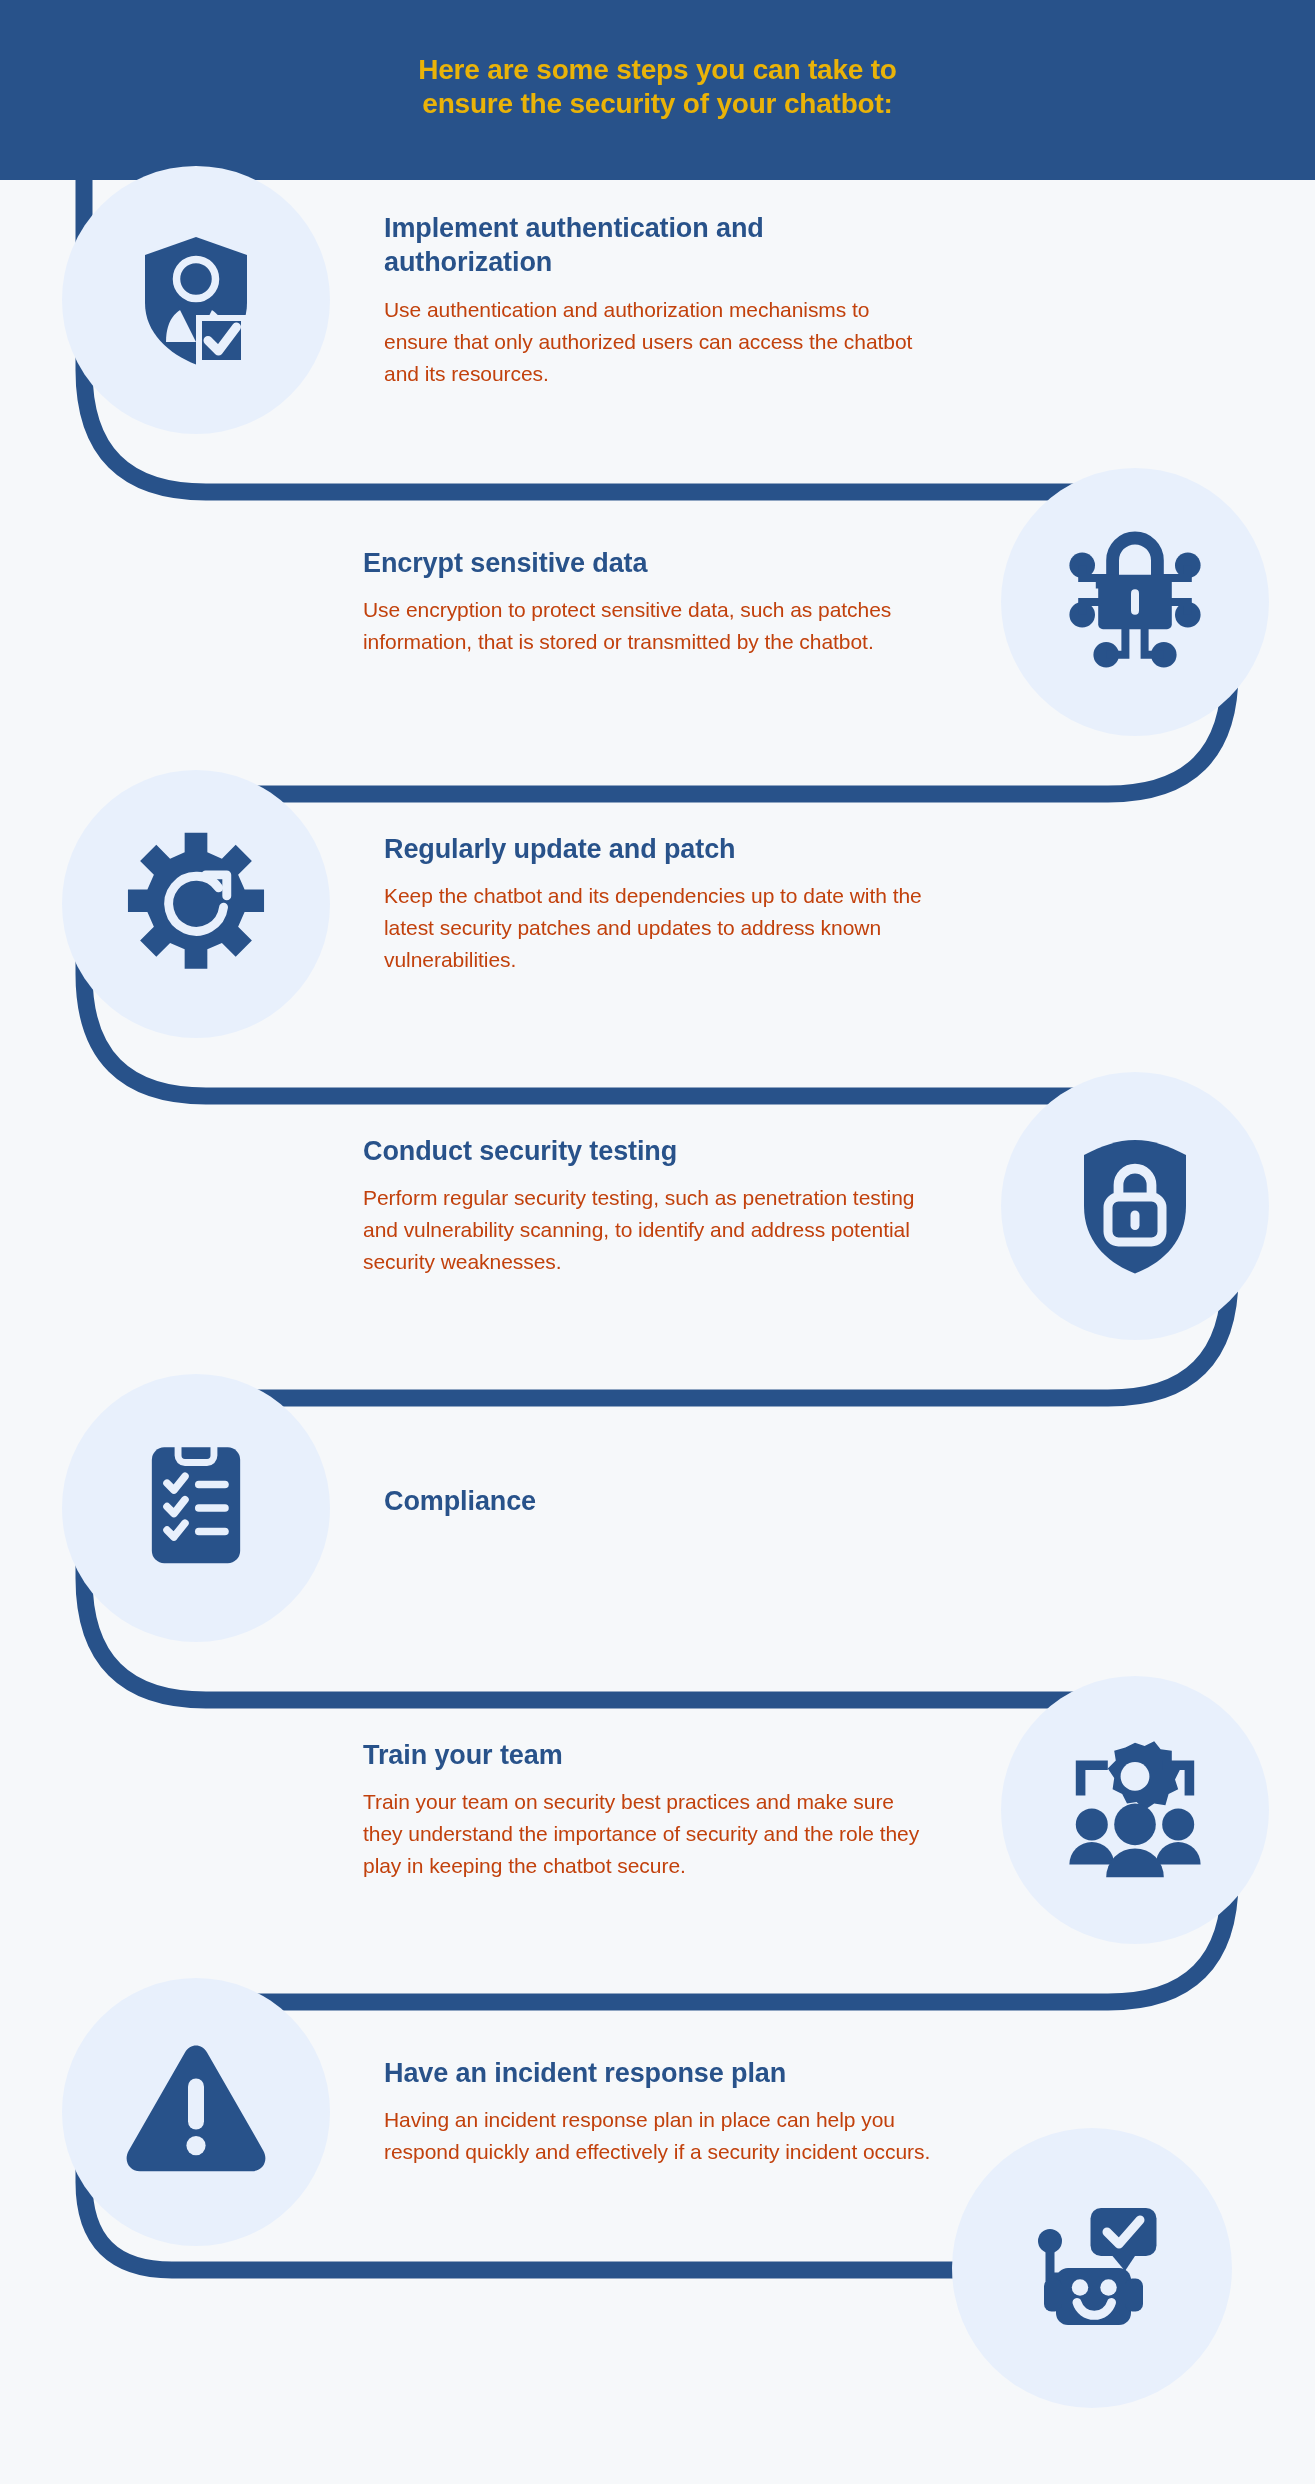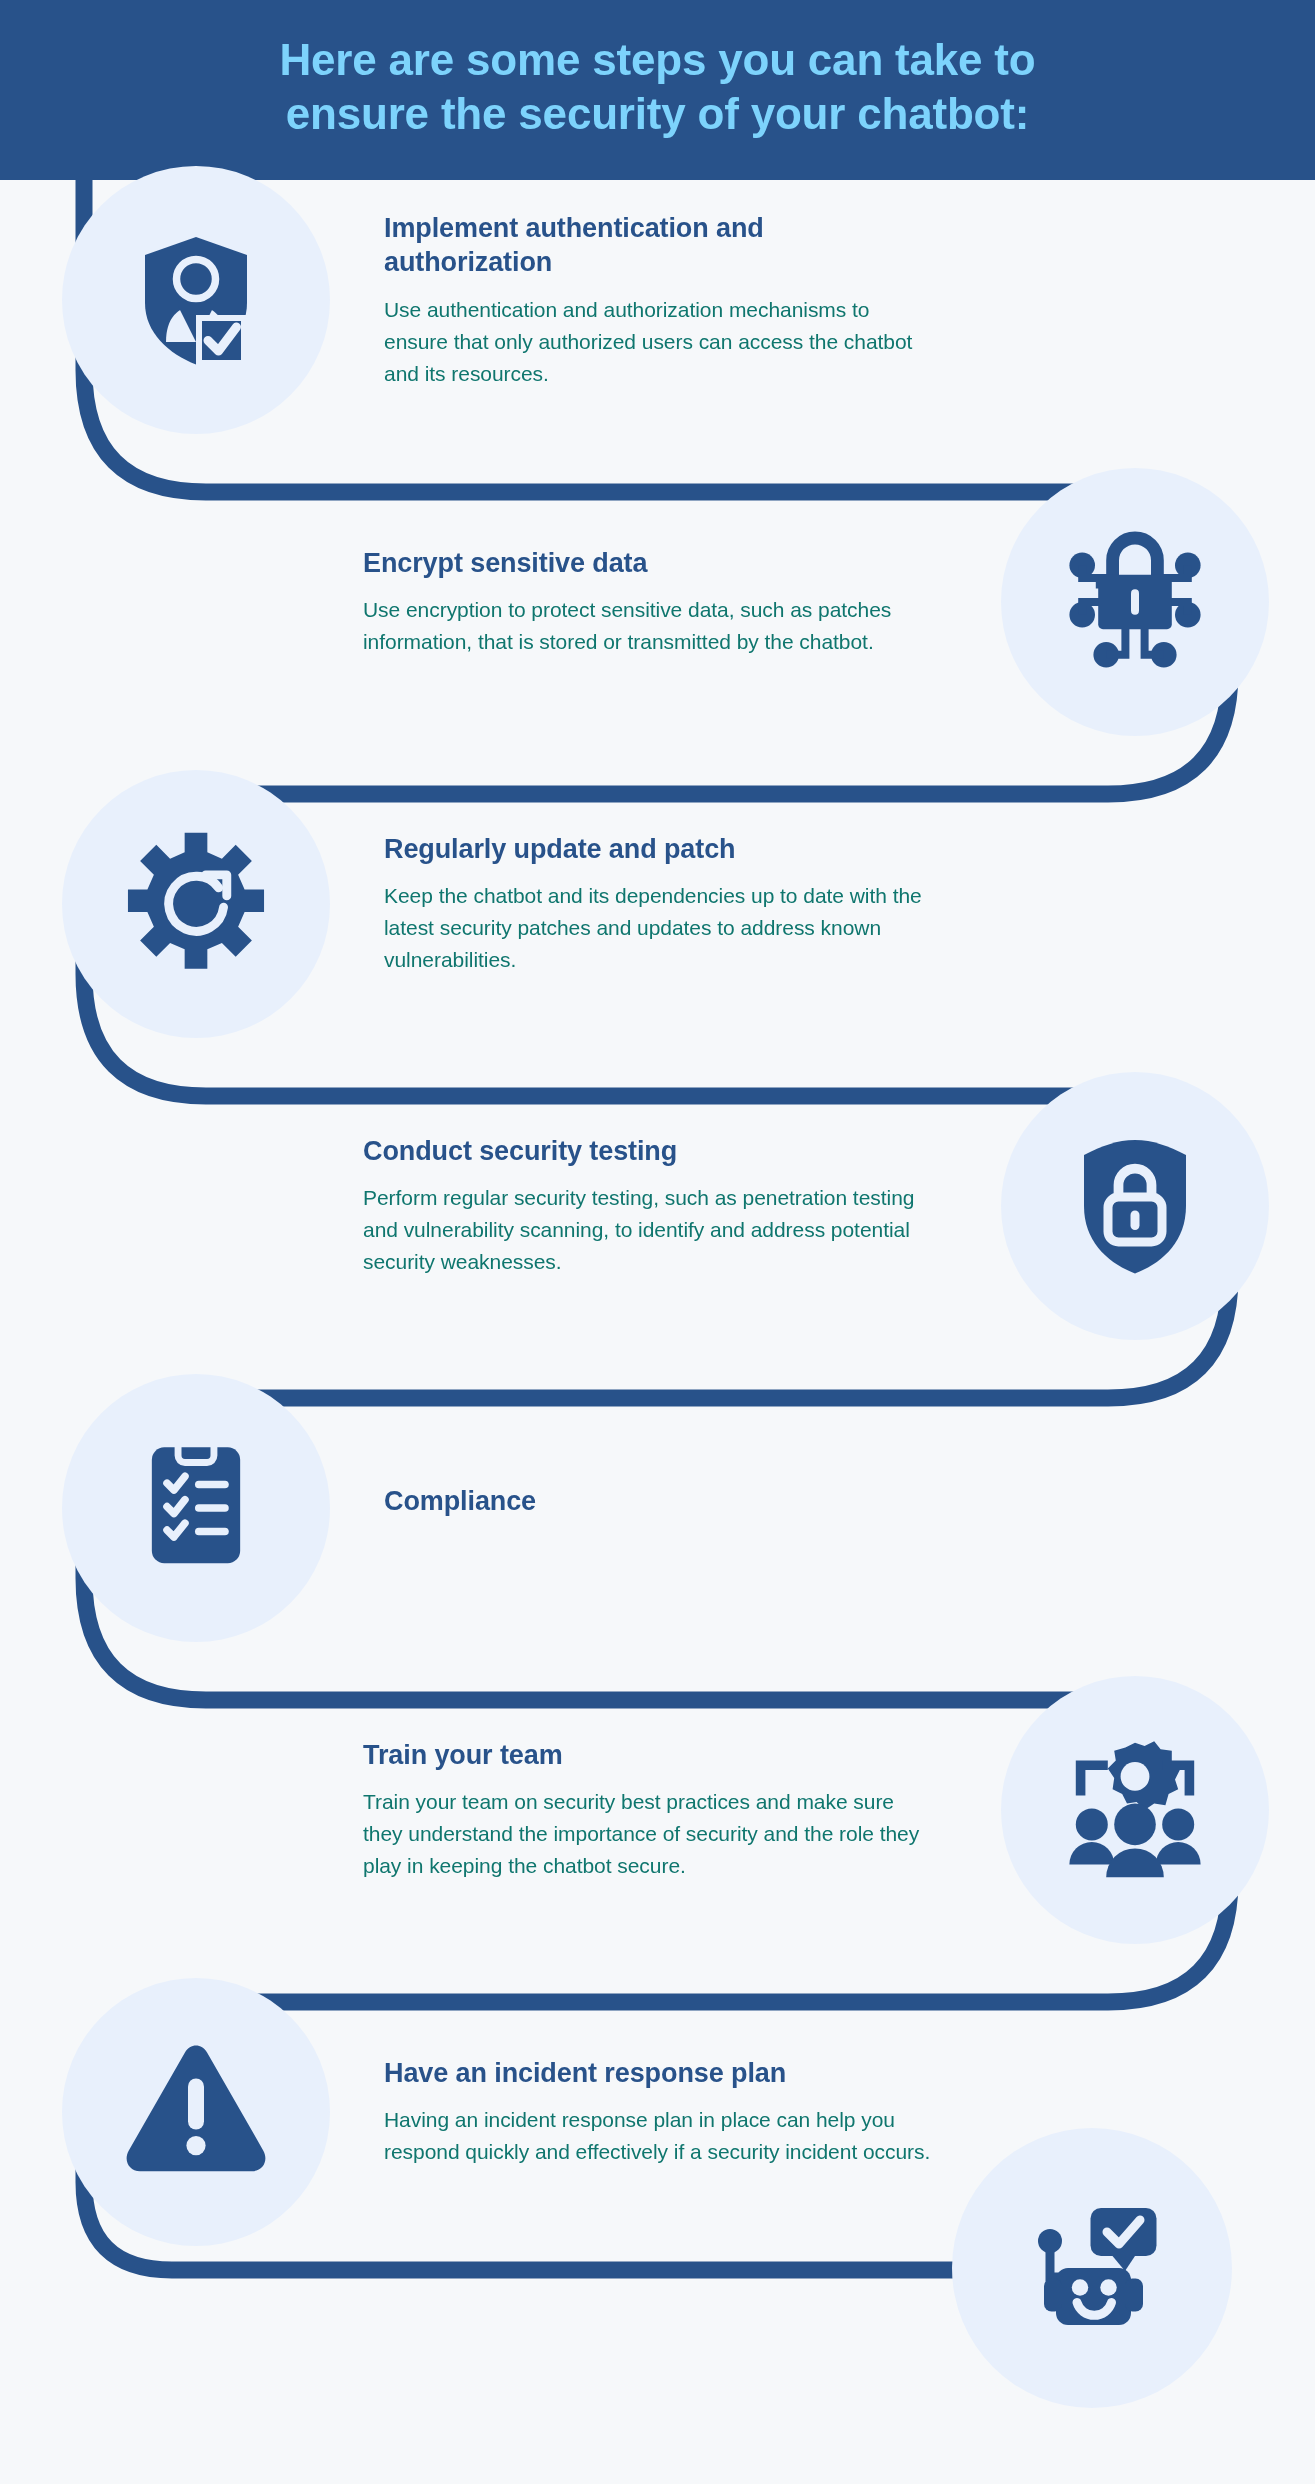--- a/index.html
+++ b/index.html
@@ -22,22 +22,22 @@
     position: absolute;
     left: 0; top: 0;
     width: 1315px;
     height: 180px;
     background: #28528a;
     display: flex;
     align-items: center;
     justify-content: center;
   }
   #header-title {
-    color: #7dd3fc;
-    font-size: 44px;
+    color: #eab308;
+    font-size: 28px;
     font-weight: bold;
     line-height: 1.22;
     text-align: center;
     letter-spacing: -0.2px;
     white-space: pre-line;
     padding-bottom: 6px;
   }
 
   
   #track {
@@ -89,21 +89,21 @@
 
   .step-title {
     color: #28528a;
     font-size: 27px;
     font-weight: bold;
     line-height: 1.28;
     margin-bottom: 14px;
     letter-spacing: -0.1px;
   }
   .step-body {
-    color: #0f766e;
+    color: #c2410c;
     font-size: 21px;
     line-height: 1.52;
     letter-spacing: -0.05px;
   }
 
   
   #step-1 { top: 150px;  }
   #step-2 { top: 452px;  }
   #step-3 { top: 754px;  }
   #step-4 { top: 1056px; }

